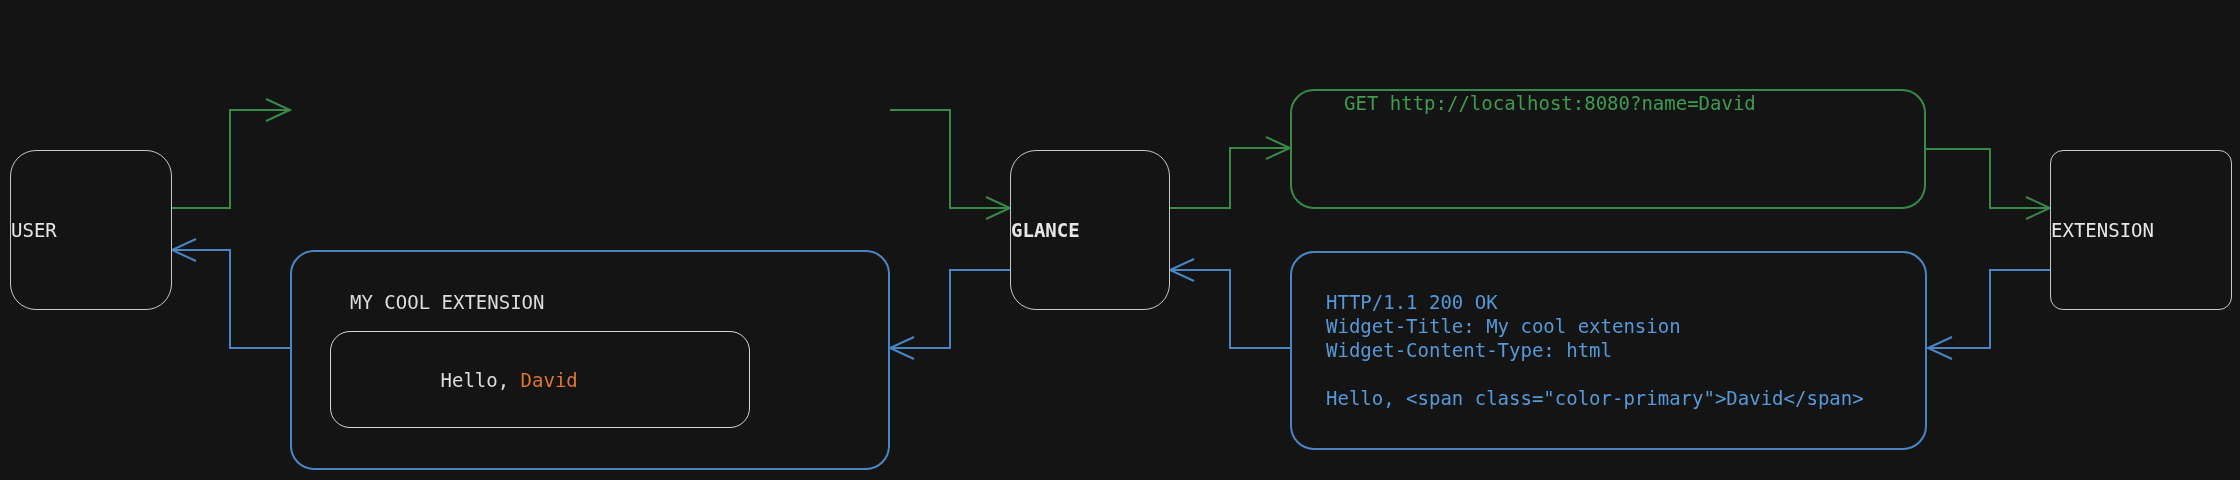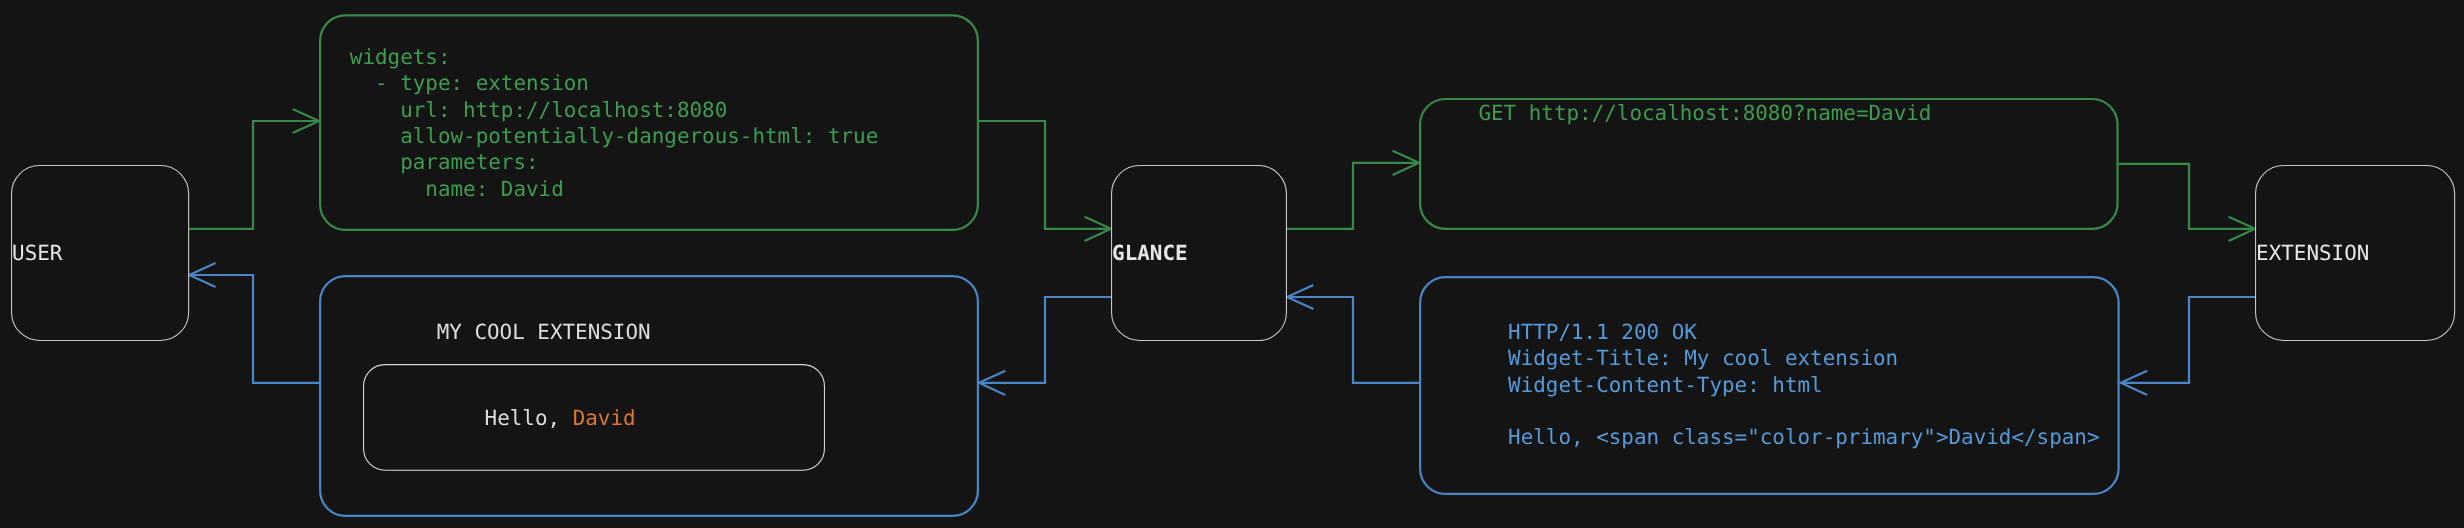--- a/index.html
+++ b/index.html
@@ -50,40 +50,39 @@
   }
   pre.code {
     margin: 0;
     font-family: inherit;
     font-size: 19px;
     line-height: 24px;
     white-space: pre;
   }
   #node-user      { left: 10px;   top: 150px; width: 162px; height: 160px; }
   #node-glance    { left: 1010px; top: 150px; width: 160px; height: 160px; font-weight: bold; }
-  #node-extension { left: 2050px; top: 150px; width: 182px; height: 160px; }
+  #node-extension { left: 2050px; top: 150px; width: 182px; height: 160px; border-radius: 13px; }
 
   #config-box   { left: 290px;  top: 13px;  width: 600px; height: 197px; }
   #config-box pre { padding: 25px 0 0 26px; }
 
   #request-box  { left: 1290px; top: 89px;  width: 636px; height: 120px; display: flex; align-items: flex-start; }
   #request-box pre { padding-left: 52px; }
 
   #response-box { left: 1290px; top: 251px; width: 637px; height: 199px; }
-  #response-box pre { padding: 37px 0 0 79px; }
+  #response-box pre { padding: 37px 0 0 34px; }
 
   #preview-box  { left: 290px;  top: 250px; width: 600px; height: 220px; }
   .preview-title {
     position: absolute;
     left: 58px; top: 38px;
     color: var(--light_text, #dcdcdc);
     font-size: 19px;
     line-height: 24px;
     white-space: pre;
-    margin-left: 47px;
   }
   .greeting-box {
     position: absolute;
     box-sizing: border-box;
     left: 38px; top: 79px;
     width: 420px; height: 97px;
     border: 1.5px solid var(--light_border, #d6d6d6);
     border-radius: 20px;
     display: flex;
     align-items: center;
@@ -120,28 +119,20 @@
     <path class="wire blue" d="M1010 270 H950 V348 H892"></path>
     <path class="wire blue" d="M914 337 L890 348 L914 359"></path>
     <path class="wire blue" d="M290 348 H230 V250 H174"></path>
     <path class="wire blue" d="M196 239 L172 250 L196 261"></path>
   </svg>
 
   <div id="node-user" class="box node">
     <span>USER</span>
   </div>
 
-  <div id="config-box" class="box gbox">
-    <pre class="code">widgets:
-  - type: extension
-    url: http://localhost:8080
-    allow-potentially-dangerous-html: true
-    parameters:
-      name: David</pre>
-  </div>
 
   <div id="preview-box" class="box bbox">
     <div class="preview-title">MY COOL EXTENSION</div>
     <div class="greeting-box">
       <div class="text">
         <span class="greet-prefix">Hello, </span><span class="greet-name">David</span>
       </div>
     </div>
   </div>
 

